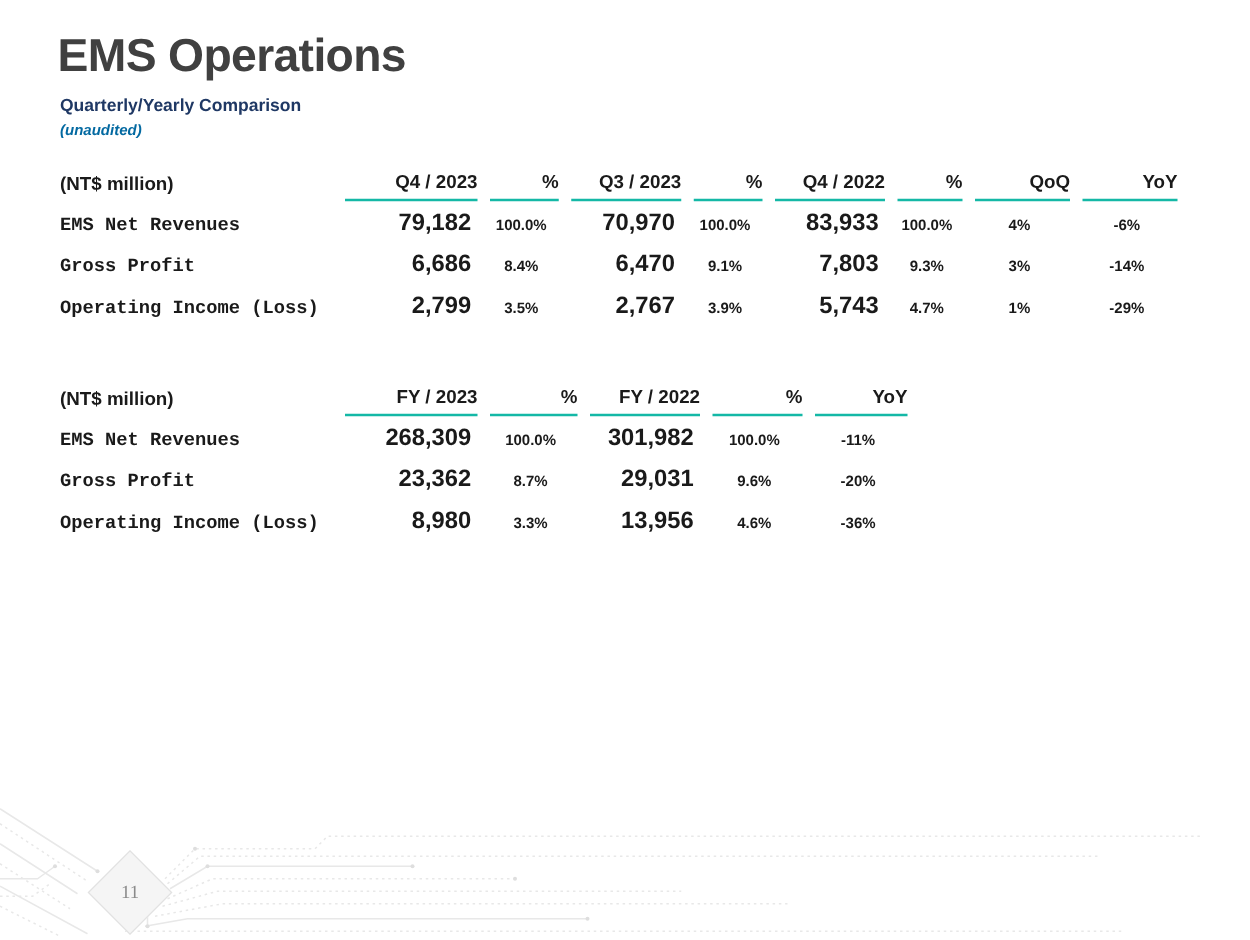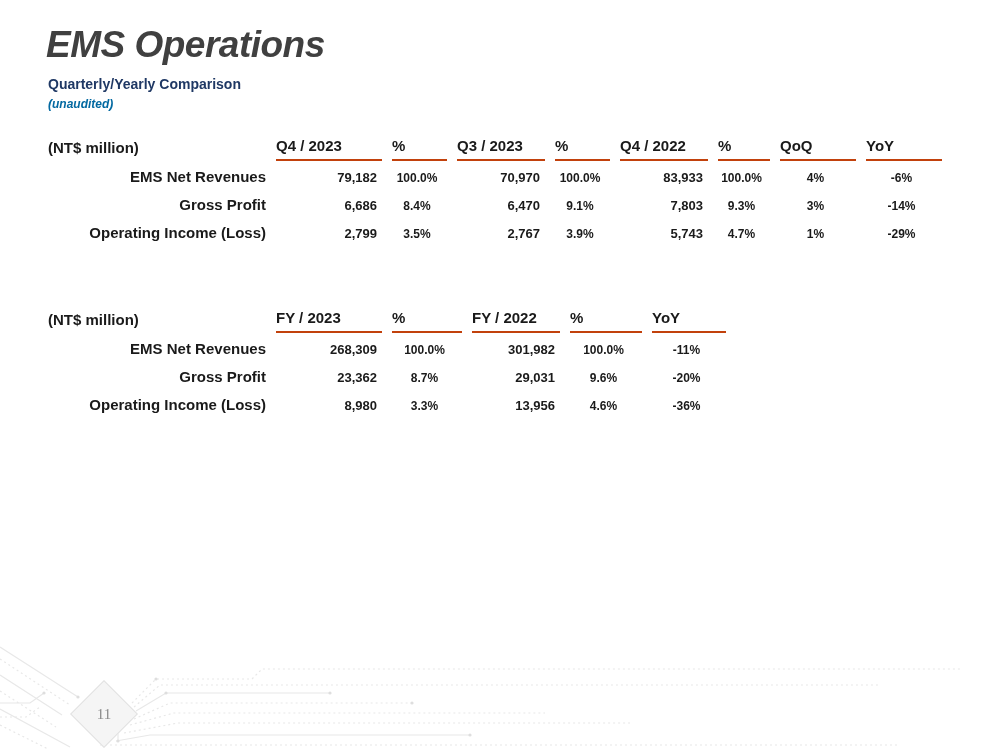--- a/index.html
+++ b/index.html
@@ -9,21 +9,20 @@
     position: relative;
     overflow: hidden;
     font-family: "Liberation Sans", sans-serif;
     color: #1a1a1a;
   }
 
   .slide-title {
     position: absolute; left: 46px; top: 24px;
     font-size: 37px; font-weight: bold; letter-spacing: -0.5px;
     color: #404040;
-    font-style: italic;
   }
   .slide-subtitle {
     position: absolute; left: 48px; top: 76px;
     font-size: 14px; font-weight: bold;
     color: #1F3864;
   }
   .slide-note {
     position: absolute; left: 48px; top: 97px;
     font-size: 12px; font-weight: bold; font-style: italic;
     color: #0369a1;
@@ -40,29 +39,29 @@
   #quarterly-table { left: 38px; top: 134px; }
   #yearly-table    { left: 38px; top: 306px; }
 
   .fin-table th {
     font-size: 15px;
     padding: 3px 0 5px 0;
     vertical-align: bottom;
     white-space: nowrap;
   }
   .fin-table th.unit { text-align: left; }
-  .fin-table th.col  { text-align: left; border-bottom: 2px solid #c2410c; }
+  .fin-table th.col  { text-align: right; border-bottom: 2px solid #14b8a6; }
 
   .fin-table td {
     vertical-align: baseline;
     padding: 7px 5px 4px 0;
     white-space: nowrap;
   }
-  .fin-table td.label { text-align: right; font-size: 15px; padding-right: 0; }
-  .fin-table td.num   { text-align: right; font-size: 13px; }
+  .fin-table td.label { text-align: left; font-size: 15px; padding-right: 0; font-family: Liberation Mono, monospace; }
+  .fin-table td.num   { text-align: right; font-size: 19px; }
   .fin-table td.pct   { text-align: center; font-size: 12px; }
 
   .watermark {
     position: absolute; left: 0; top: 645px;
     width: 980px; height: 107px;
     pointer-events: none;
   }
   .page-diamond {
     position: absolute; left: 80px; top: 690px;
     width: 46px; height: 46px;

